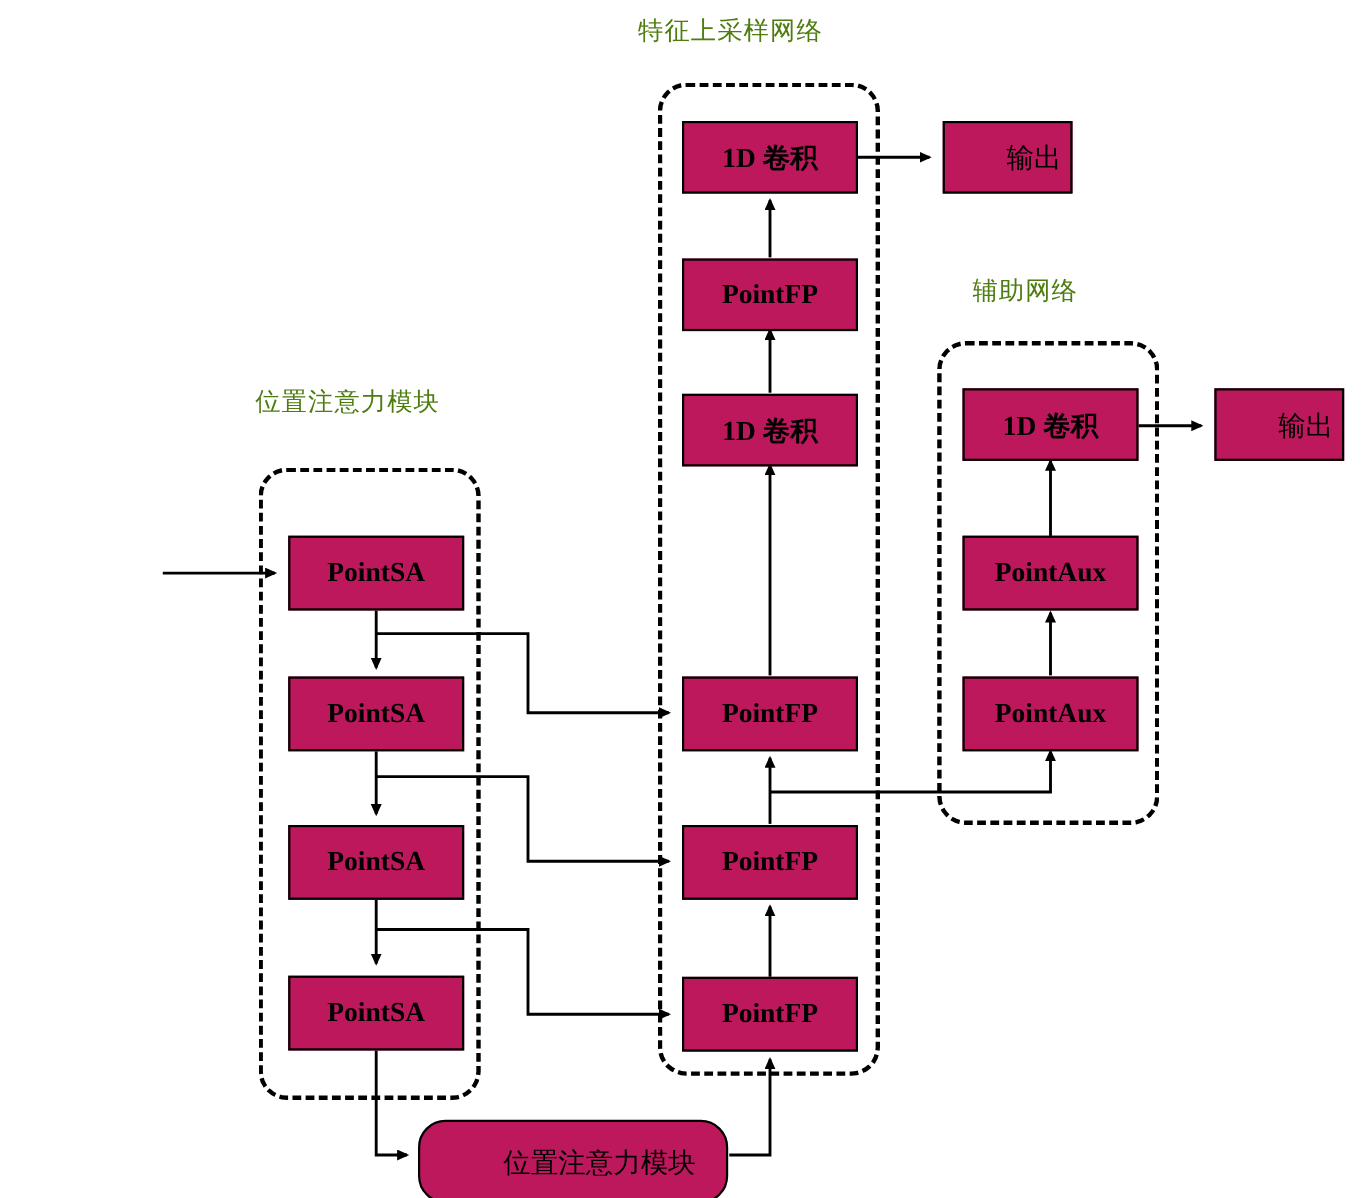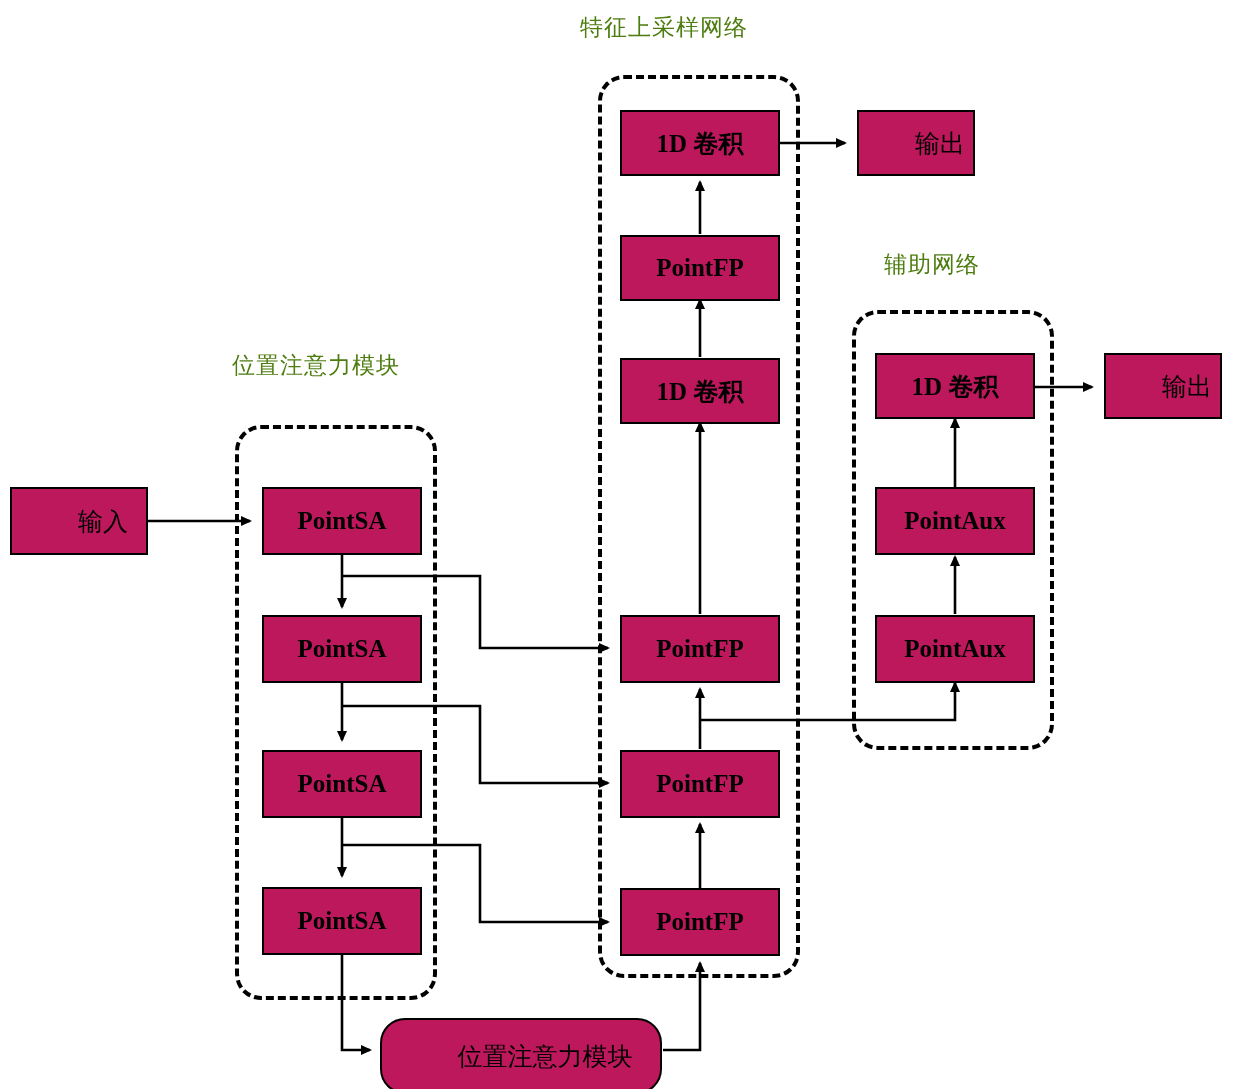--- a/index.html
+++ b/index.html
@@ -87,21 +87,20 @@
   </svg>
 
   <div class="dashbox" style="left:235px;top:425px;width:202px;height:575px;"></div>
   <div class="dashbox" style="left:598px;top:75px;width:202px;height:903px;"></div>
   <div class="dashbox" style="left:852px;top:310px;width:202px;height:440px;"></div>
 
   <div class="grouplabel" style="left:580px;top:12px;">特征上采样网络</div>
   <div class="grouplabel" style="left:232px;top:350px;">位置注意力模块</div>
   <div class="grouplabel" style="left:884px;top:249px;">辅助网络</div>
 
-  <div class="node cjk" style="left:10px;top:487px;width:138px;height:68px;">输入</div>
 
   <div class="node" style="left:262px;top:487px;width:160px;height:68px;">PointSA</div>
   <div class="node" style="left:262px;top:615px;width:160px;height:68px;">PointSA</div>
   <div class="node" style="left:262px;top:750px;width:160px;height:68px;">PointSA</div>
   <div class="node" style="left:262px;top:887px;width:160px;height:68px;">PointSA</div>
 
   <div class="node cjk" style="left:380px;top:1018px;width:282px;height:76px;border-radius:25px;">位置注意力模块</div>
 
   <div class="node" style="left:620px;top:888px;width:160px;height:68px;">PointFP</div>
   <div class="node" style="left:620px;top:750px;width:160px;height:68px;">PointFP</div>

